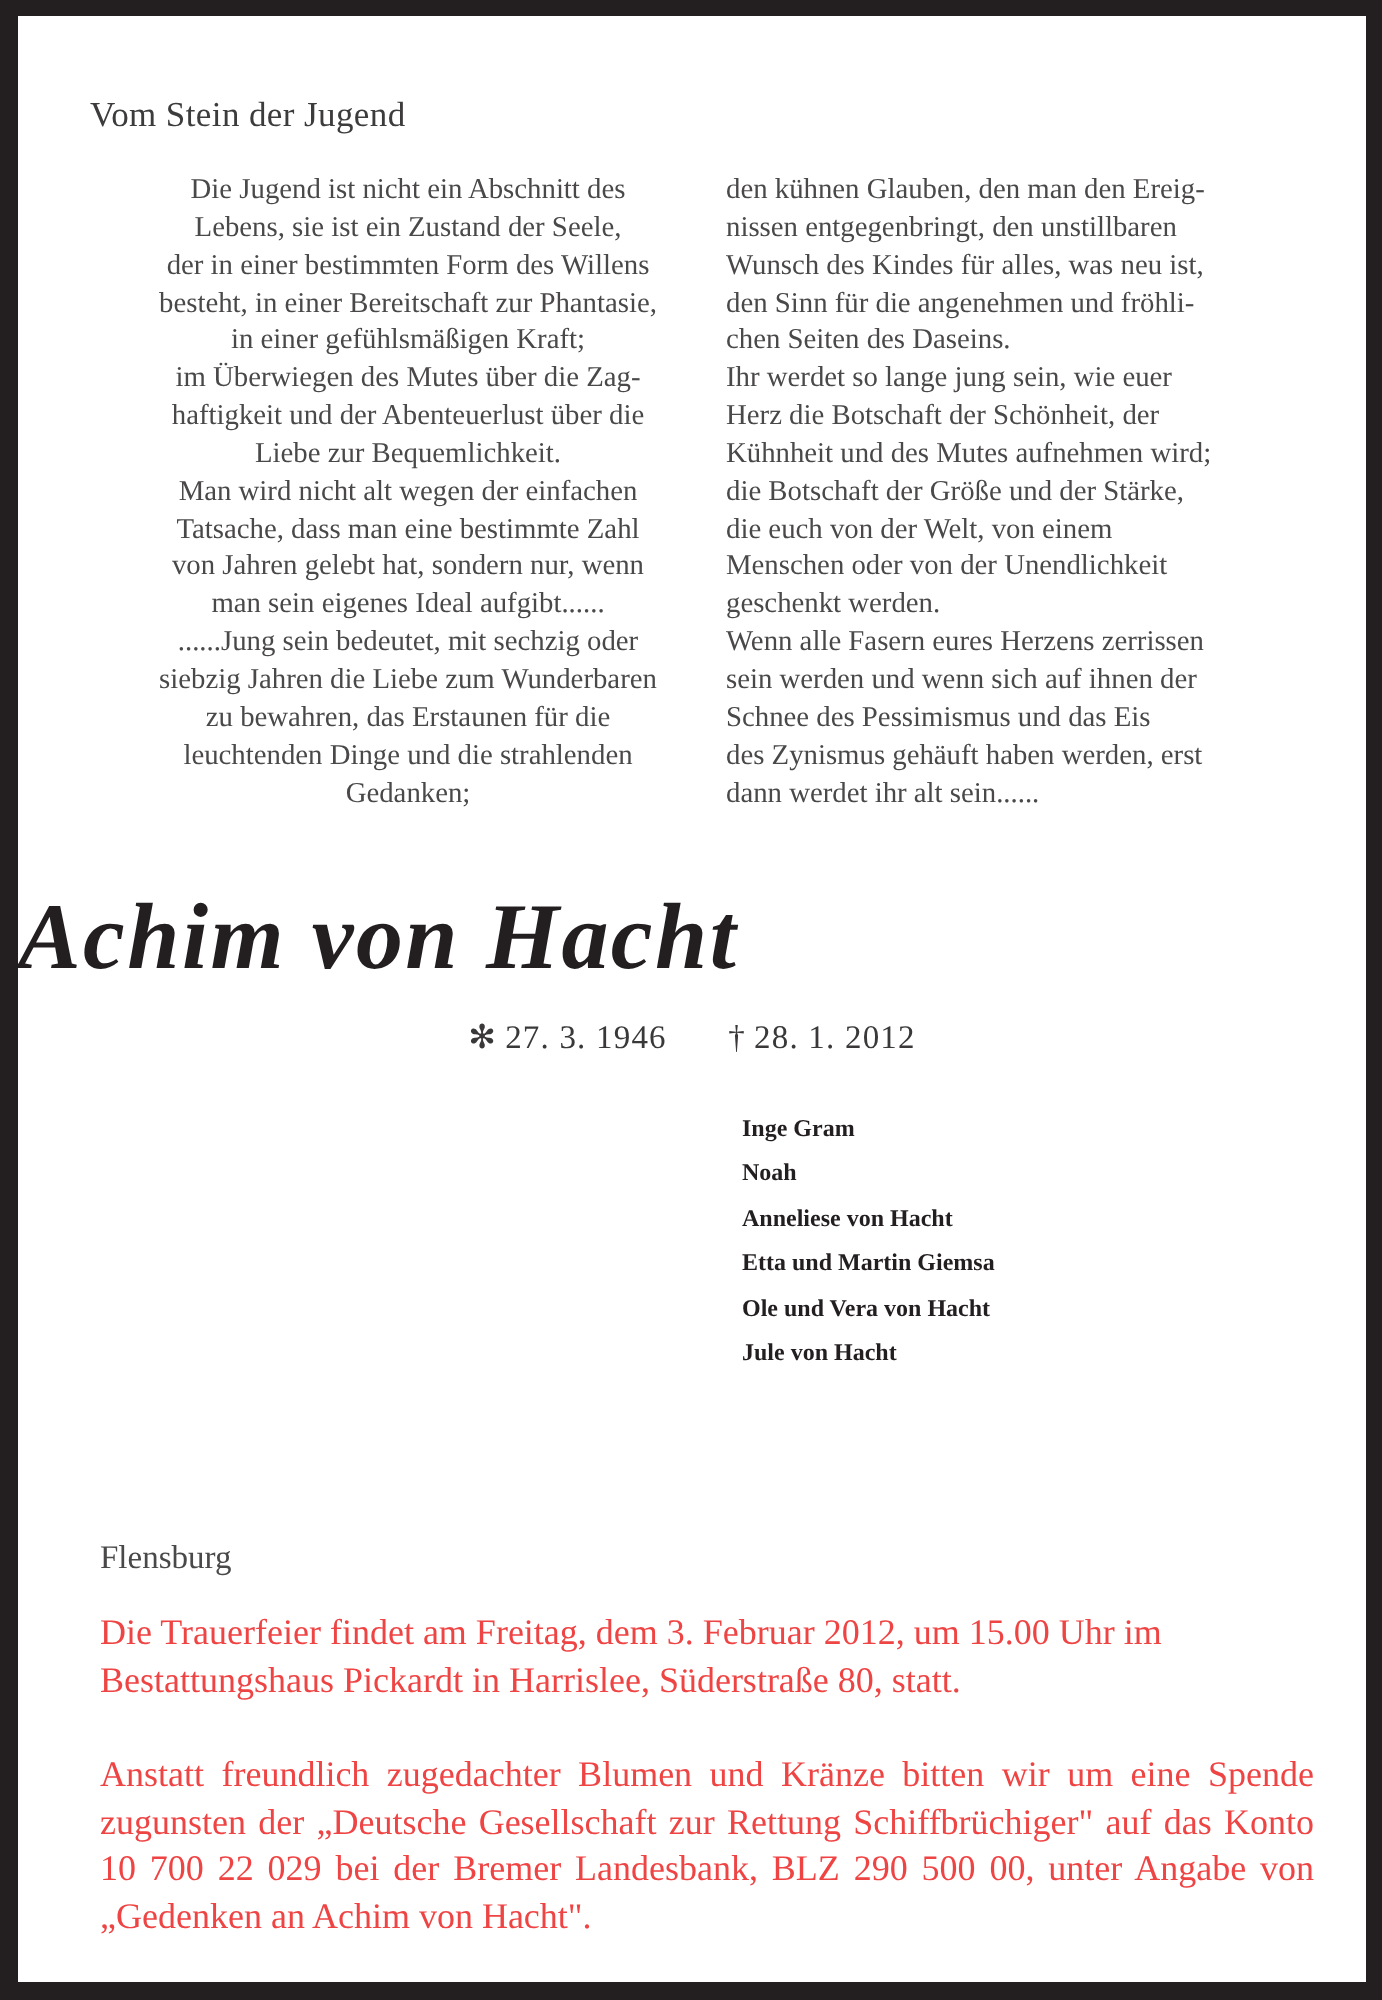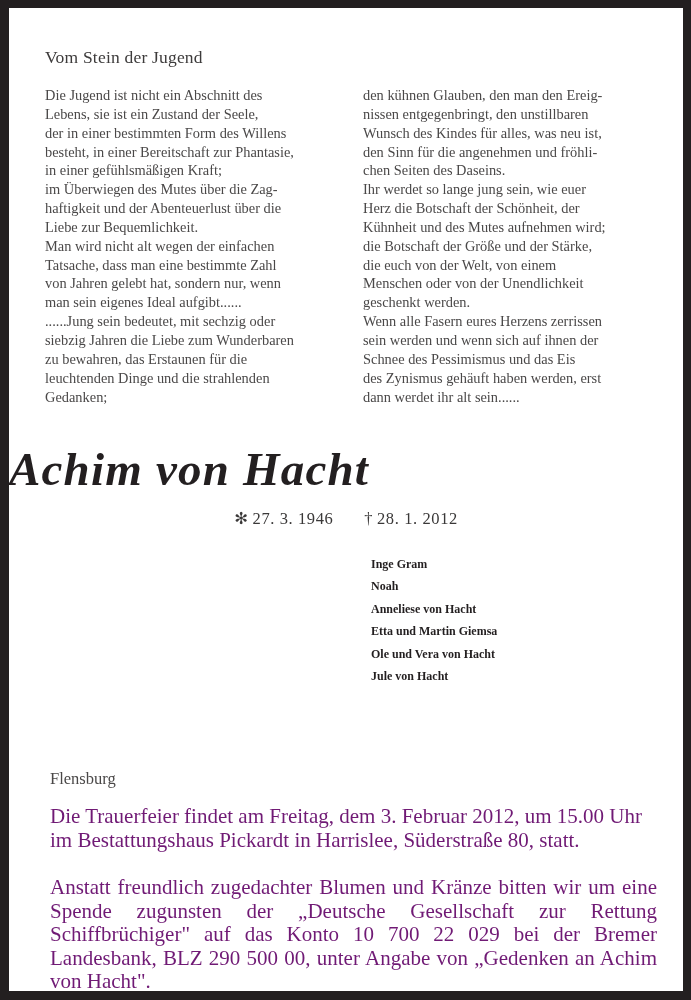--- a/index.html
+++ b/index.html
@@ -51,21 +51,21 @@
     width: 612px;
     display: flex;
     gap: 0px;
   }
   .poem-col {
     font-size: 14.4px;
     line-height: 18.85px;
     color: #4a4848;
     white-space: pre-line;
   }
-  .poem-col-left  { width: 318px; }
+  .poem-col-left  { width: 318px; text-align: center; }
   .poem-col-right { width: 294px; }
 
   
   .deceased-name {
     position: absolute;
     left: 0;
     right: 0;
     top: 434px;
     text-align: left;
     font-family: "Liberation Serif", "DejaVu Serif", serif;
@@ -109,23 +109,23 @@
     top: 761px;
     font-size: 16.5px;
     color: #4a4848;
   }
 
   
   .para {
     position: absolute;
     left: 41px;
     width: 607px;
-    font-size: 21px;
+    font-size: 18px;
     line-height: 23.5px;
-    color: #701a75;
+    color: #ef4444;
   }
   .para-ceremony { top: 797px; }
   .para-donation { top: 868px; text-align: justify; }
 </style>
 </head>
 <body>
 
 <div id="obituary-frame">
   <div id="obituary-page">
 

